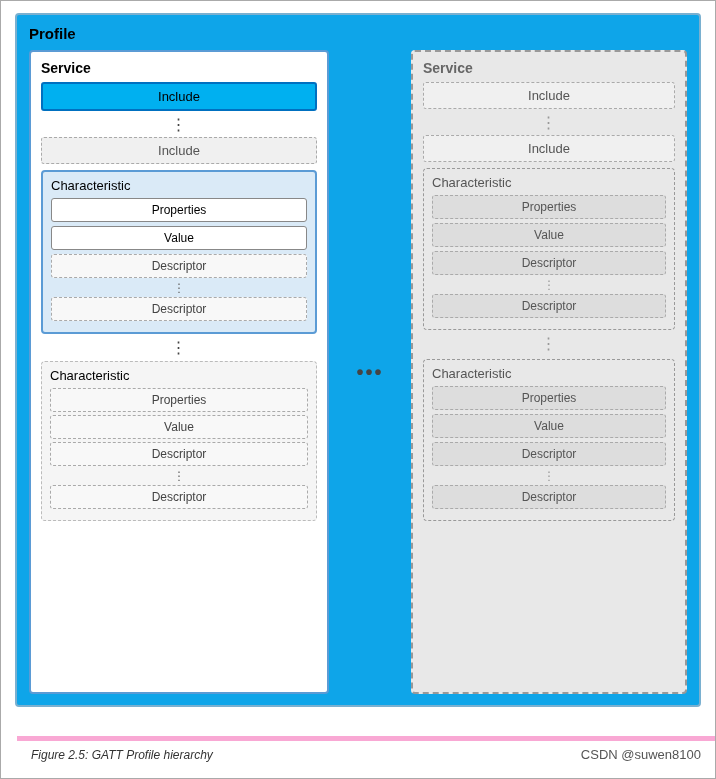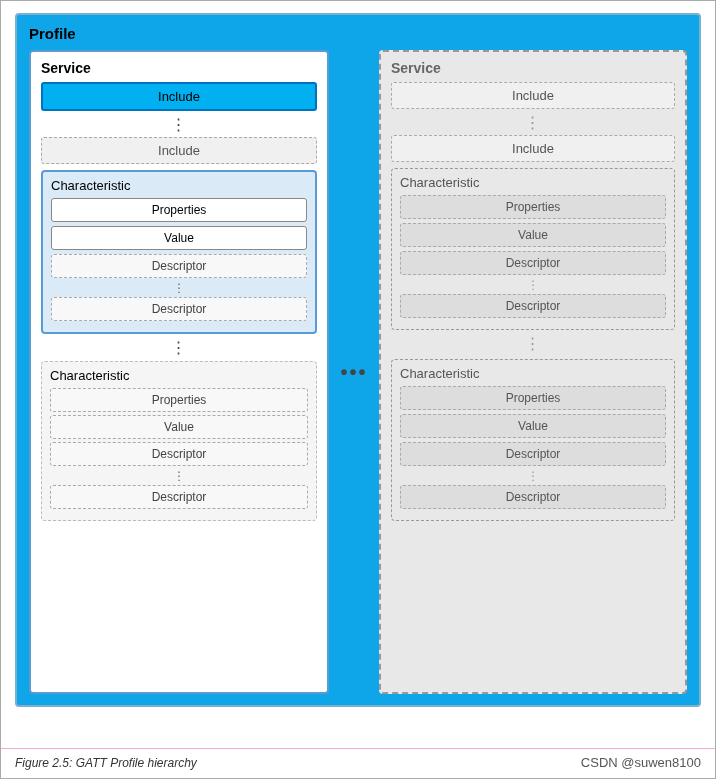--- a/index.html
+++ b/index.html
@@ -34,21 +34,21 @@
     .profile-label {
       font-weight: bold;
       font-size: 15px;
       margin-bottom: 8px;
       color: #000;
     }
 
     .services-row {
       display: flex;
       flex-direction: row;
-      gap: 0;
+      gap: 16px;
       width: 100%;
       height: calc(100% - 24px);
     }
 
     
     .service-left {
       width: 300px;
       flex-shrink: 0;
       background: #fff;
       border: 2px solid #5b9bd5;
@@ -242,24 +242,25 @@
       font-size: 13px;
       font-weight: normal;
       margin-bottom: 5px;
       color: #555;
     }
 
     .figure-caption {
       display: flex;
       justify-content: space-between;
       align-items: center;
-      padding: 6px 14px 8px 14px;
+      padding: 6px 14px 16px 14px;
       font-size: 12px;
       color: #333;
-      border-top: 1px solid #f9a8d4;
+      border-top: 5px solid #f9a8d4;
+      margin-left: 16px;
     }
 
     .caption-text {
       font-style: italic;
     }
 
     .caption-brand {
       font-size: 13px;
       color: #555;
     }

